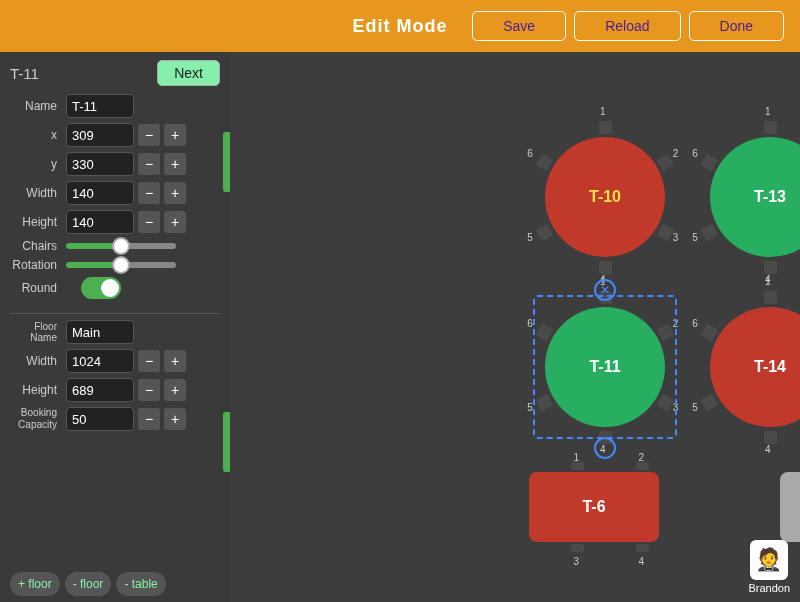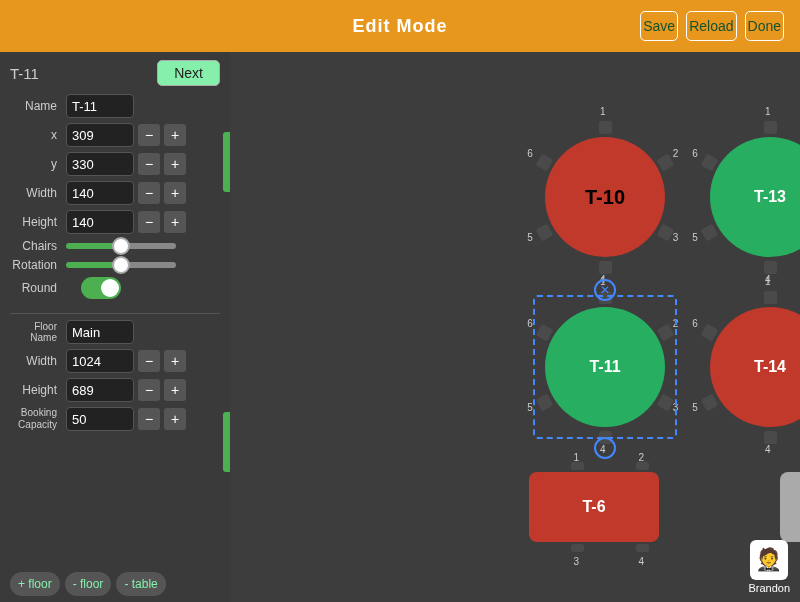--- a/index.html
+++ b/index.html
@@ -21,25 +21,25 @@
       font-weight: bold;
       letter-spacing: 1px;
     }
     #topbar .btns {
       position: absolute;
       right: 16px;
       display: flex;
       gap: 8px;
     }
     #topbar .btns button {
-      padding: 6px 2px;
+      padding: 6px 30px;
       border-radius: 5px;
       border: 1.5px solid #fff;
       background: transparent;
-      color: #14532d;
+      color: #4c1d95;
       font-size: 14px;
       cursor: pointer;
     }
 
     
     #main {
       display: flex;
       width: 800px;
       height: 550px;
     }
@@ -346,21 +346,21 @@
         <div style="position: absolute; width: 13px; height: 13px; background: rgb(74, 74, 74); border-radius: 2px; left: 134.122px; top: 38.5px; transform: rotate(60deg);"></div>
         <span style="position: absolute; font-size: 10px; color: rgb(204, 204, 204); left: 147.746px; top: 31px;">2</span>
         <div style="position: absolute; width: 13px; height: 13px; background: rgb(74, 74, 74); border-radius: 2px; left: 134.122px; top: 108.5px; transform: rotate(120deg);"></div>
         <span style="position: absolute; font-size: 10px; color: rgb(204, 204, 204); left: 147.746px; top: 115px;">3</span>
         <div style="position: absolute; width: 13px; height: 13px; background: rgb(74, 74, 74); border-radius: 2px; left: 73.5px; top: 143.5px; transform: rotate(180deg);"></div>
         <span style="position: absolute; font-size: 10px; color: rgb(204, 204, 204); left: 75px; top: 157px;">4</span>
         <div style="position: absolute; width: 13px; height: 13px; background: rgb(74, 74, 74); border-radius: 2px; left: 12.8782px; top: 108.5px; transform: rotate(240deg);"></div>
         <span style="position: absolute; font-size: 10px; color: rgb(204, 204, 204); left: 2.25387px; top: 115px;">5</span>
         <div style="position: absolute; width: 13px; height: 13px; background: rgb(74, 74, 74); border-radius: 2px; left: 12.8782px; top: 38.5px; transform: rotate(300deg);"></div>
         <span style="position: absolute; font-size: 10px; color: rgb(204, 204, 204); left: 2.25387px; top: 31px;">6</span>
-        <div style="position: absolute; left: 20px; top: 20px; width: 120px; height: 120px; border-radius: 50%; background: rgb(192, 57, 43); display: flex; align-items: center; justify-content: center; color: #000000; font-size: 20px; font-weight: bold;">T-10</div>
+        <div style="position: absolute; left: 20px; top: 20px; width: 120px; height: 120px; border-radius: 50%; background: rgb(192, 57, 43); display: flex; align-items: center; justify-content: center; color: #fde047; font-size: 16px; font-weight: bold;">T-10</div>
       </div>
       <div style="position: absolute; left: 460px; top: 65px; width: 160px; height: 160px;">
         <div style="position: absolute; width: 13px; height: 13px; background: rgb(74, 74, 74); border-radius: 2px; left: 73.5px; top: 3.5px; transform: rotate(0deg);"></div>
         <span style="position: absolute; font-size: 10px; color: rgb(204, 204, 204); left: 75px; top: -11px;">1</span>
         <div style="position: absolute; width: 13px; height: 13px; background: rgb(74, 74, 74); border-radius: 2px; left: 73.5px; top: 143.5px; transform: rotate(180deg);"></div>
         <span style="position: absolute; font-size: 10px; color: rgb(204, 204, 204); left: 75px; top: 157px;">4</span>
         <div style="position: absolute; width: 13px; height: 13px; background: rgb(74, 74, 74); border-radius: 2px; left: 12.8782px; top: 108.5px; transform: rotate(240deg);"></div>
         <span style="position: absolute; font-size: 10px; color: rgb(204, 204, 204); left: 2.25387px; top: 115px;">5</span>
         <div style="position: absolute; width: 13px; height: 13px; background: rgb(74, 74, 74); border-radius: 2px; left: 12.8782px; top: 38.5px; transform: rotate(300deg);"></div>
         <span style="position: absolute; font-size: 10px; color: rgb(204, 204, 204); left: 2.25387px; top: 31px;">6</span>

